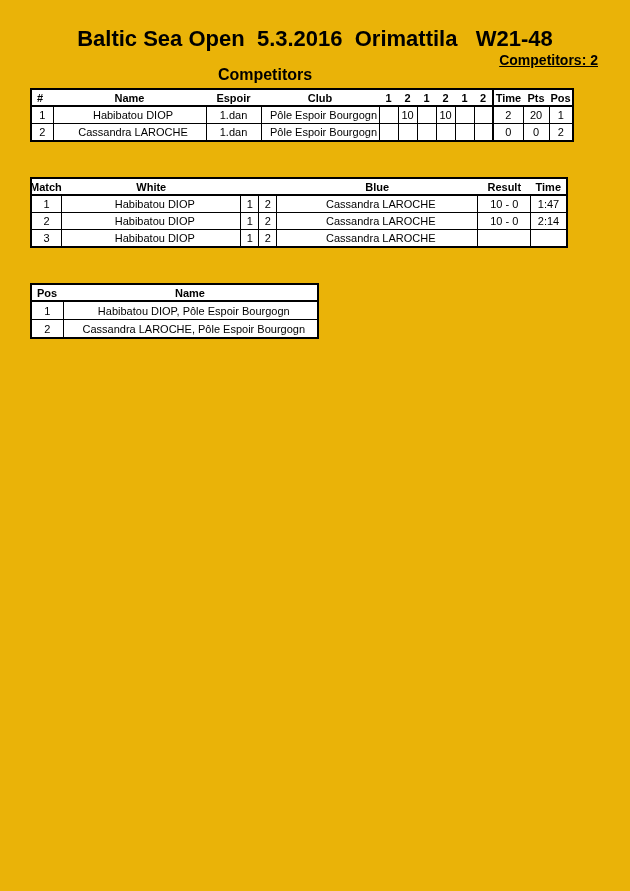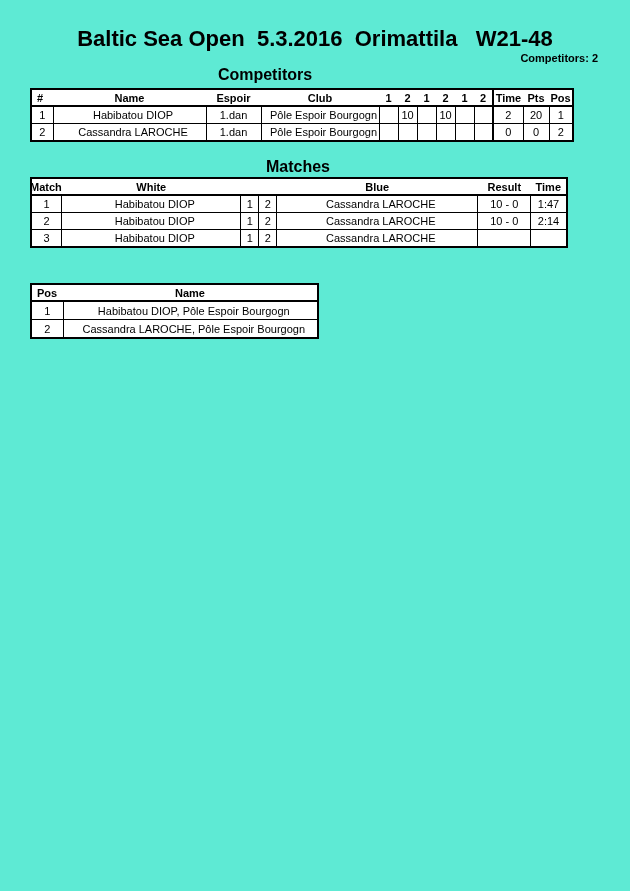--- a/index.html
+++ b/index.html
@@ -1,26 +1,26 @@
 <!DOCTYPE html>
 <html><head>
 <meta charset="utf-8">
 <style>
   html,body { margin:0; padding:0; background:#fff; }
   .page {
-    position:relative; width:630px; height:891px; background:#5eead4;
+    position:relative; width:630px; height:891px; background:#eab308;
     font-family:"Liberation Sans", sans-serif; color:#000; overflow:hidden;
   }
   .title {
     position:absolute; top:26px; left:0; width:100%;
     text-align:center; font-size:22px; font-weight:bold; white-space:pre;
   }
   .count {
     position:absolute; top:52px; right:32px;
-    font-size:11px; font-weight:bold;
+    font-size:14px; font-weight:bold;text-decoration:underline;
   }
   .section-heading {
     position:absolute; font-size:16px; font-weight:bold; text-align:center;
   }
   #h-competitors { top:66px; left:0; width:530px; }
   #h-matches     { top:158px; left:0; width:596px; }
   #h-results     { top:263px; left:0; width:346px; }
 
   table.tbl {
     position:absolute; border-collapse:collapse; table-layout:fixed;
@@ -113,21 +113,20 @@
       <td></td>
       <td></td>
       <td></td>
       <td class="grp">0</td>
       <td>0</td>
       <td>2</td>
     </tr>
   </tbody>
     </table>
 
-  <div class="section-heading" id="h-matches">Matches</div>
 
   <table class="tbl" id="matches-table">
     <colgroup>
       <col style="width:28px">
         <col style="width:179px">
         <col style="width:18px">
         <col style="width:18px">
       <col style="width:201px">
         <col style="width:53px">
         <col style="width:36px">

